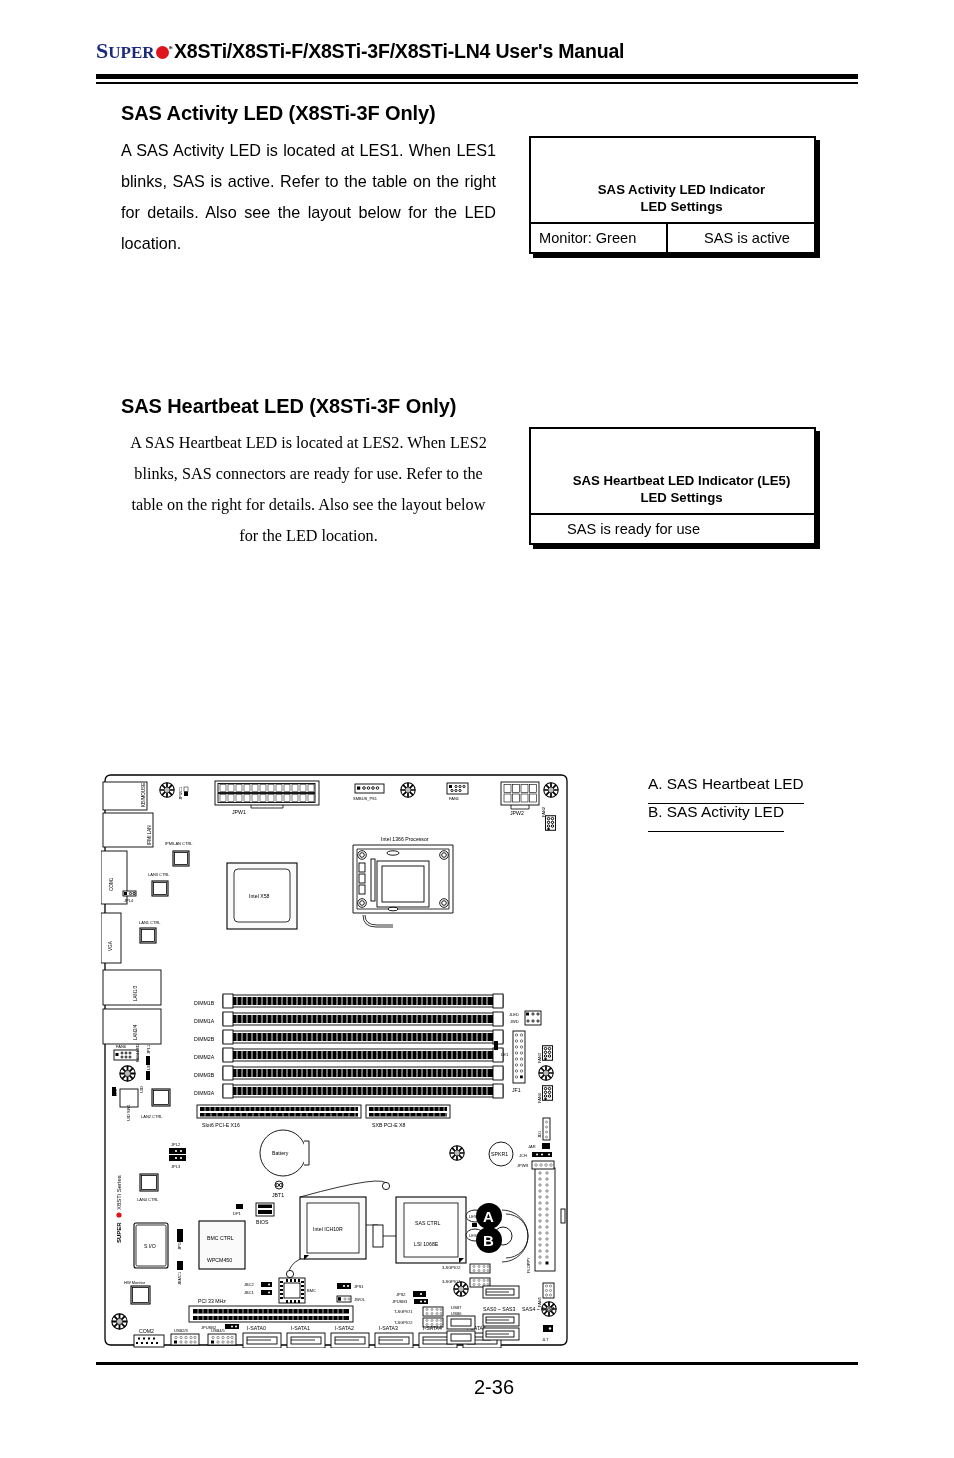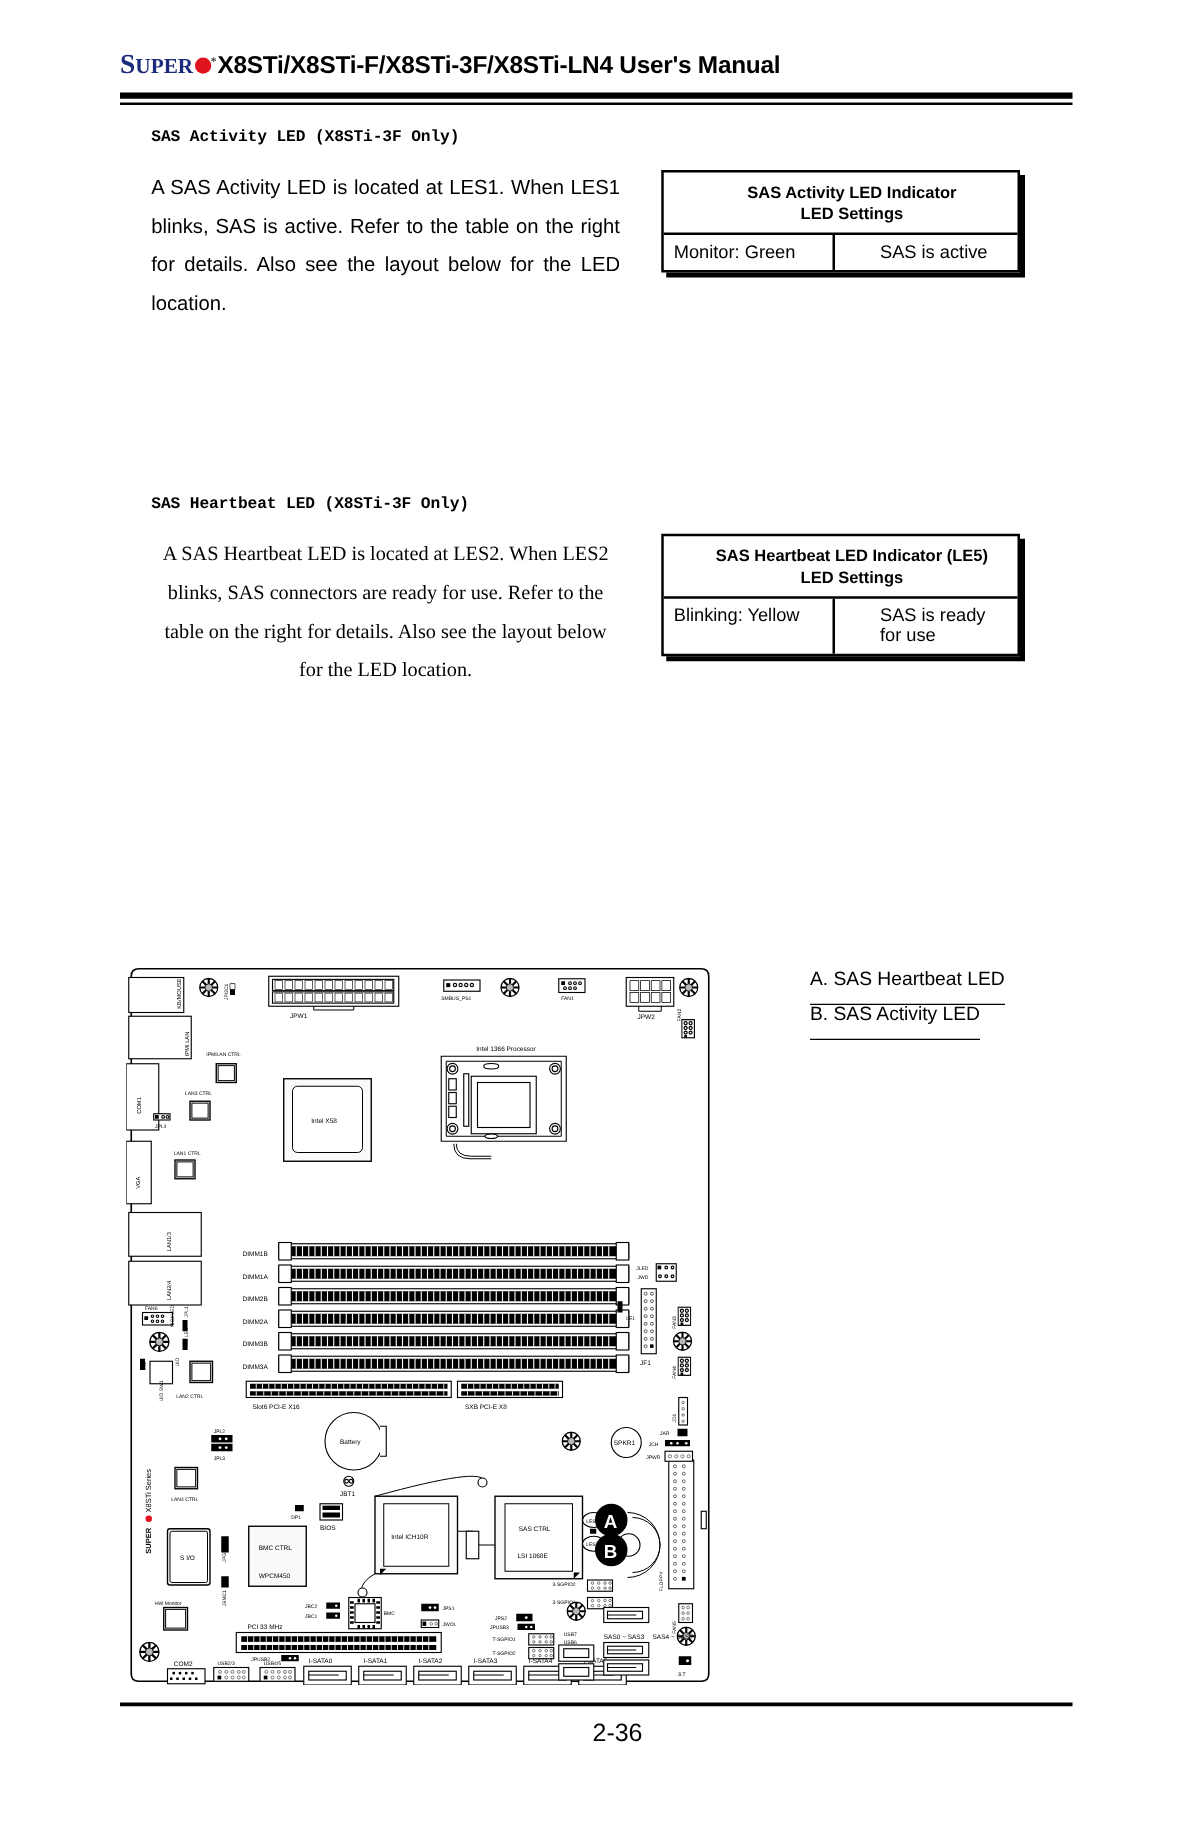--- a/index.html
+++ b/index.html
@@ -14,29 +14,29 @@
   .logo .sml{font-size:17px;}
   .reddot{display:inline-block;width:13px;height:13px;border-radius:50%;background:#e0141c;
           vertical-align:baseline;position:relative;top:1px;margin-left:1px;}
   .ast{font-size:9px;vertical-align:super;color:#3a3a3a;}
   .hdr-title{display:inline-block;font-size:19.5px;font-weight:700;vertical-align:baseline;
              margin-left:1px;letter-spacing:-0.2px;}
   .rule-thick{position:absolute;left:96px;top:74px;width:762px;height:5px;background:#000;}
   .rule-thin{position:absolute;left:96px;top:82px;width:762px;height:2px;background:#000;}
 
   
-  .sec-h{position:absolute;font-size:13px;font-weight:700;letter-spacing:-0.1px;font-family:Liberation Mono, monospace;}
+  .sec-h{position:absolute;font-size:20px;font-weight:700;letter-spacing:-0.1px;}
   .para{position:absolute;width:375px;font-size:16.2px;line-height:31px;text-align:justify;}
   .para.last{text-align:center;font-family:Liberation Serif, serif;}
 
   
   .tbl{position:absolute;border:2px solid #000;background:#fff;box-sizing:border-box;
        box-shadow:4px 4px 0 0 #000;}
   .tbl .thead{border-bottom:2px solid #000;text-align:center;font-weight:700;font-size:13.2px;
-              line-height:17px;padding:7px 4px 7px 22px;}
+              line-height:17px;padding:7px 4px 7px 22px;margin-top:36px;}
   .tbl .trow{display:flex;}
   .tbl .tc{font-size:14.6px;padding:6px 8px;box-sizing:border-box;}
   .tbl .tc.first{width:137px;border-right:2px solid #000;}
   .tbl .tc.second{flex:1;padding-left:36px;}
 
   
   .legend{position:absolute;font-size:15.4px;}
   .legend div{margin-bottom:10px;}
   .legend span{border-bottom:1.4px solid #000;padding-bottom:11px;}
 
@@ -75,21 +75,20 @@
 
   <div class="sec-h" style="left:121px;top:395px;">SAS Heartbeat LED (X8STi-3F Only)</div>
   <div class="para last" style="left:121px;top:428px;">A SAS Heartbeat LED is located at LES2. When LES2 blinks, SAS connectors are ready for use. Refer to the table on the right for details. Also see the layout below for the LED location.</div>
 
   <div class="tbl" style="left:529px;top:427px;width:287px;">
     <div class="thead">
       <div>SAS Heartbeat LED Indicator (LE5)</div>
       <div>LED Settings</div>
     </div>
     <div class="trow">
-      <div class="tc first">Blinking: Yellow</div>
       <div class="tc second">SAS is ready for use</div>
     </div>
   </div>
 
   <div class="legend" style="left:648px;top:775px;">
     <div><span>A. SAS Heartbeat LED</span></div>
     <div><span>B. SAS Activity LED</span></div>
   </div>
 
   <div class="mb">

